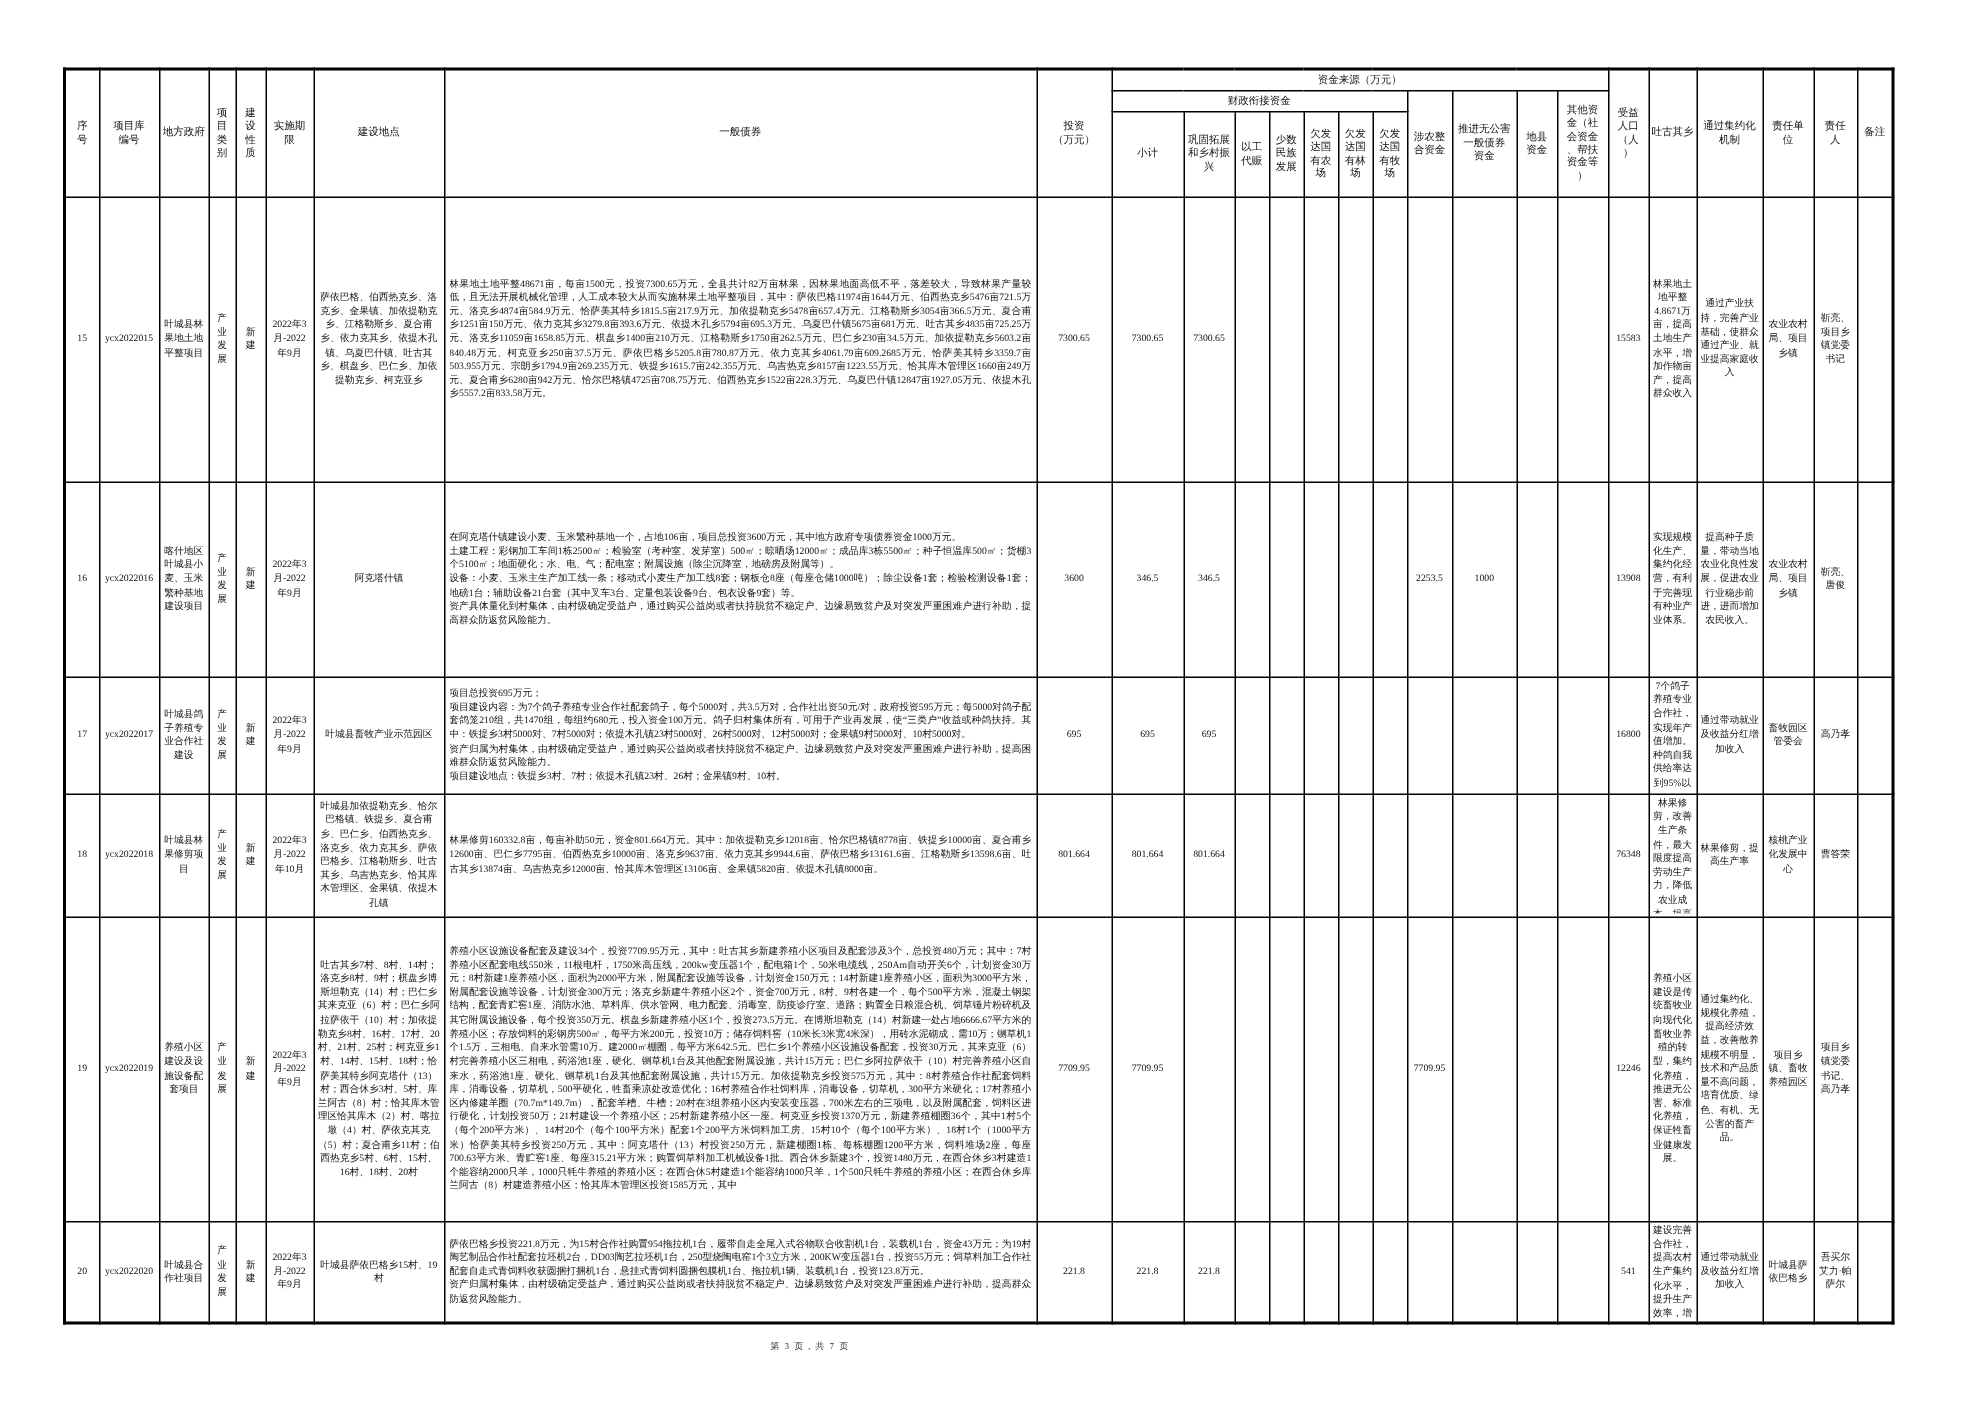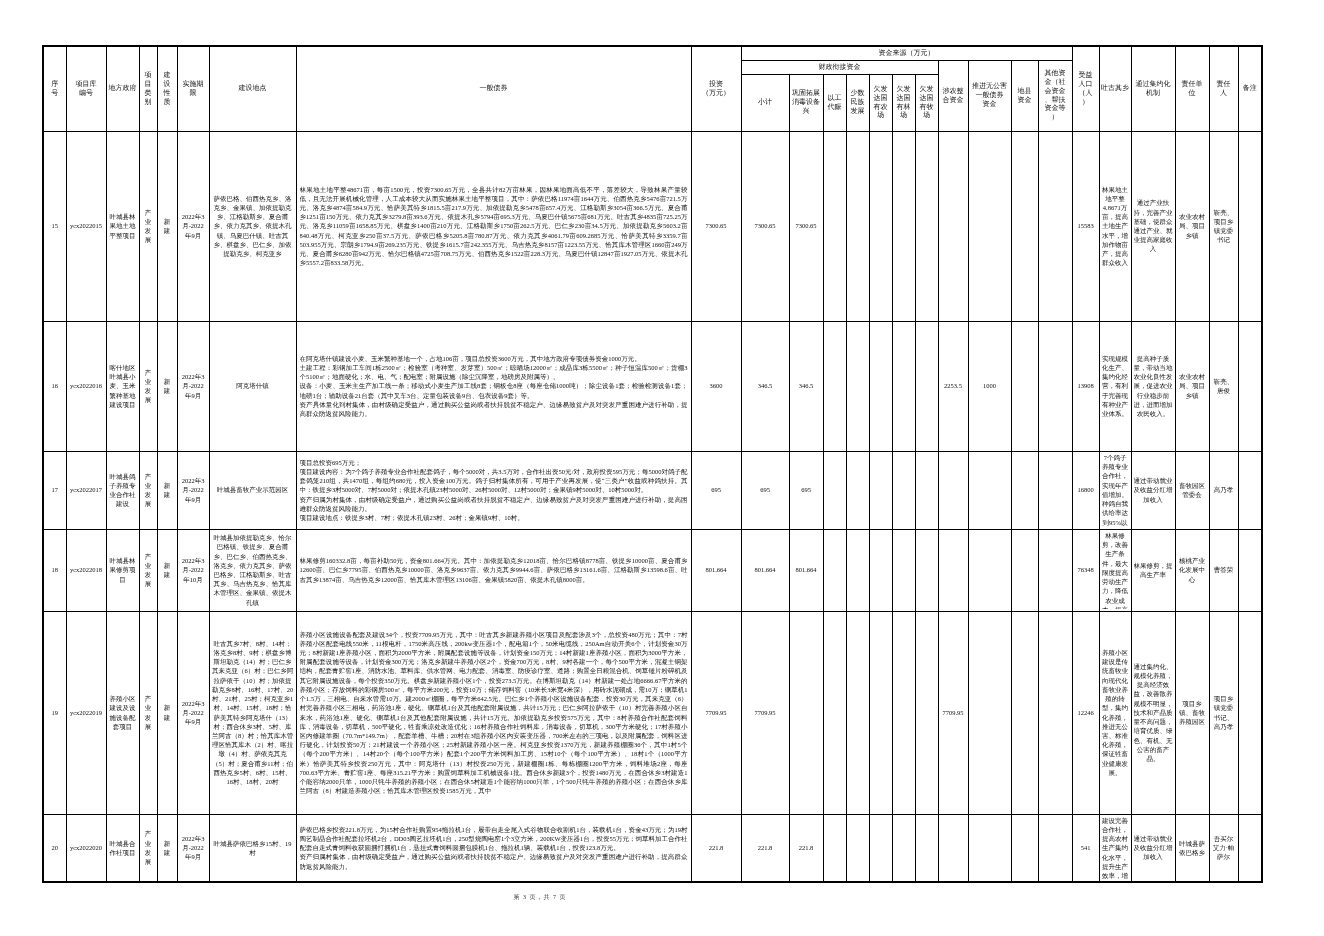--- a/index.html
+++ b/index.html
@@ -126,21 +126,21 @@
       <th rowspan="2">其他资
 金（社
 会资金
 、帮扶
 资金等
 ）</th>
     </tr>
     <tr>
       <th>小计</th>
       <th>巩固拓展
-消毒设备
+和乡村振
 兴</th>
       <th>以工
 代赈</th>
       <th>少数
 民族
 发展</th>
       <th>欠发
 达国
 有农
 场</th>

